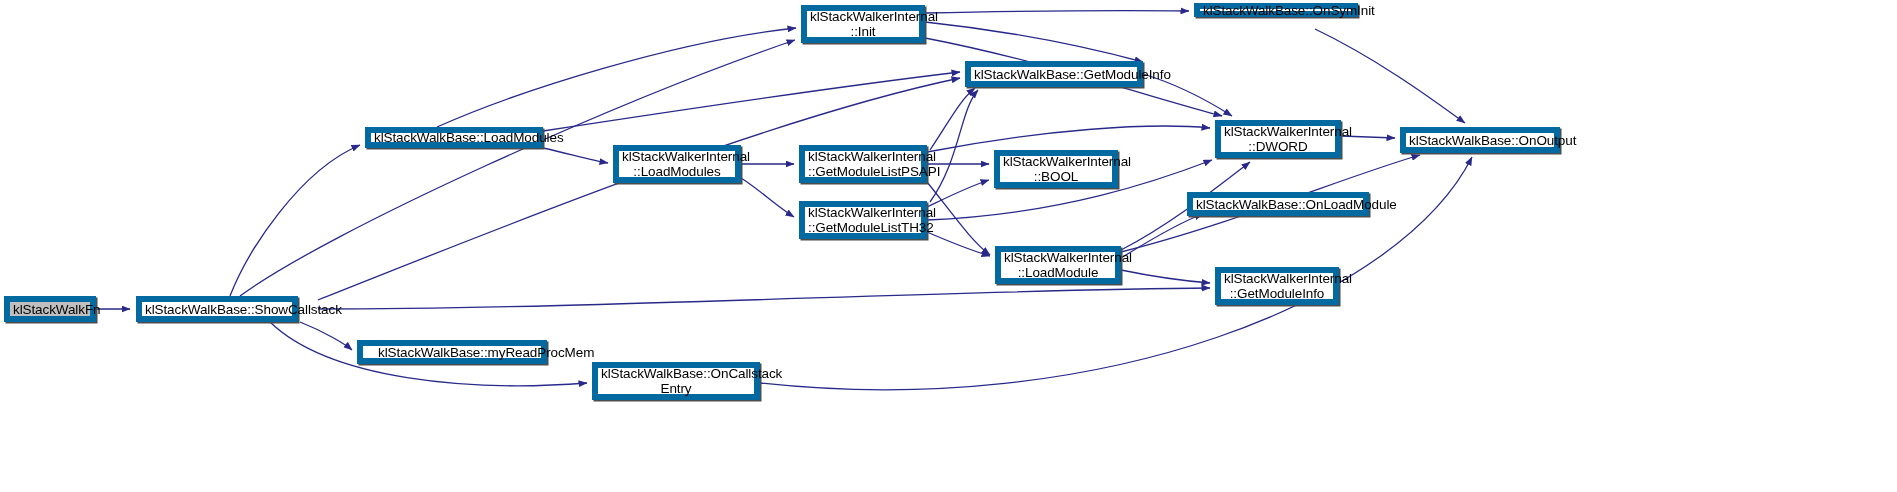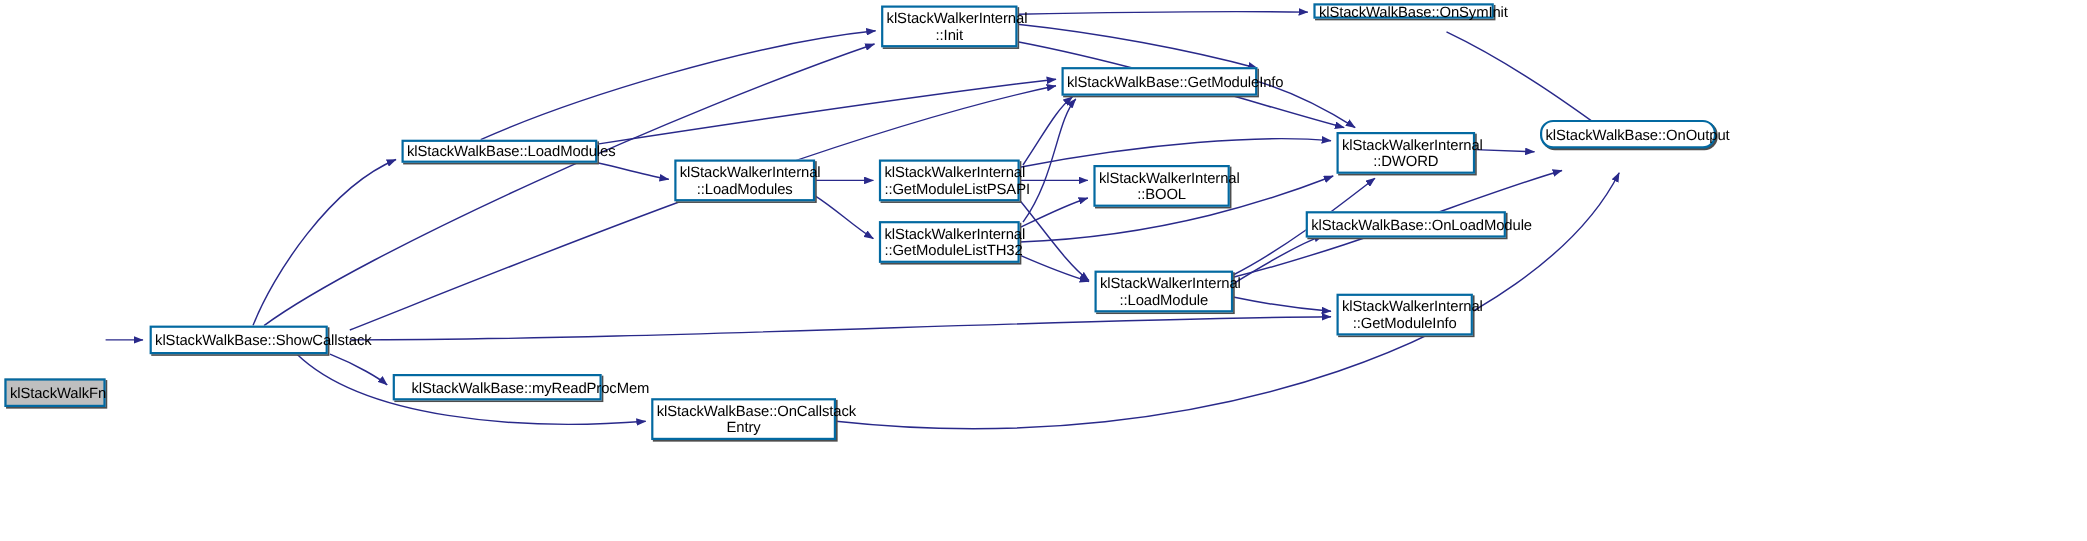--- a/index.html
+++ b/index.html
@@ -19,21 +19,21 @@
     position: absolute;
     left: 0;
     top: 0;
     width: 1897px;
     height: 492px;
     pointer-events: none;
   }
   .node {
     position: absolute;
     box-sizing: border-box;
-    border: 2px solid #0369a1;
+    border: 6px solid #0369a1;
     background: #ffffff;
     color: #000000;
     font-size: 13.5px;
     line-height: 15px;
     letter-spacing: -0.1px;
     display: flex;
     align-items: center;
     justify-content: center;
     text-align: center;
     white-space: pre-line;
@@ -88,38 +88,38 @@
         <path d="M 1143,74 C 1180,85 1210,102 1232,116" fill="none" stroke="#29298a" stroke-width="1.3" marker-end="url(#arrow)"></path>
         <path d="M 1341,136 L 1395,138" fill="none" stroke="#29298a" stroke-width="1.3" marker-end="url(#arrow)"></path>
         <path d="M 1121,250 C 1170,225 1220,185 1250,162" fill="none" stroke="#29298a" stroke-width="1.3" marker-end="url(#arrow)"></path>
         <path d="M 1121,258 C 1150,240 1180,222 1203,214" fill="none" stroke="#29298a" stroke-width="1.3" marker-end="url(#arrow)"></path>
         <path d="M 1121,252 C 1230,225 1350,175 1420,155" fill="none" stroke="#29298a" stroke-width="1.3" marker-end="url(#arrow)"></path>
         <path d="M 1121,270 C 1150,276 1185,281 1210,283" fill="none" stroke="#29298a" stroke-width="1.3" marker-end="url(#arrow)"></path>
         <path d="M 760,383 C 1100,420 1400,300 1472,157" fill="none" stroke="#29298a" stroke-width="1.3" marker-end="url(#arrow)"></path>
       </g>
   </svg>
   <div id="node-layer">
-      <div class="node highlight" style="left: 4px; top: 296px; width: 92px; height: 26px; margin-top: 48px;"><span class="label">klStackWalkFn</span></div>
+      <div class="node highlight" style="left: 4px; top: 296px; width: 92px; height: 26px;"><span class="label">klStackWalkFn</span></div>
       <div class="node" style="left: 136px; top: 296px; width: 162px; height: 26px;"><span class="label">klStackWalkBase::ShowCallstack</span></div>
       <div class="node" style="left: 365px; top: 127px; width: 178px; height: 21px;"><span class="label">klStackWalkBase::LoadModules</span></div>
       <div class="node" style="left: 613px; top: 145px; width: 128px; height: 38px;"><span class="label">klStackWalkerInternal
 ::LoadModules</span></div>
       <div class="node" style="left: 799px; top: 145px; width: 128px; height: 38px;"><span class="label">klStackWalkerInternal
 ::GetModuleListPSAPI</span></div>
       <div class="node" style="left: 799px; top: 201px; width: 128px; height: 38px;"><span class="label">klStackWalkerInternal
 ::GetModuleListTH32</span></div>
       <div class="node" style="left: 801px; top: 5px; width: 124px; height: 38px;"><span class="label">klStackWalkerInternal
 ::Init</span></div>
       <div class="node" style="left: 965px; top: 61px; width: 178px; height: 26px;"><span class="label">klStackWalkBase::GetModuleInfo</span></div>
       <div class="node" style="left: 1194px; top: 3px; width: 164px; height: 14px;"><span class="label">klStackWalkBase::OnSymInit</span></div>
       <div class="node" style="left: 994px; top: 150px; width: 124px; height: 38px;"><span class="label">klStackWalkerInternal
 ::BOOL</span></div>
       <div class="node" style="left: 1215px; top: 120px; width: 126px; height: 38px;"><span class="label">klStackWalkerInternal
 ::DWORD</span></div>
-      <div class="node" style="left: 1400px; top: 109px; width: 160px; height: 26px; border-radius: 12px;"><span class="label">klStackWalkBase::OnOutput</span></div>
+      <div class="node" style="left: 1400px; top: 127px; width: 160px; height: 26px;"><span class="label">klStackWalkBase::OnOutput</span></div>
       <div class="node" style="left: 1187px; top: 192px; width: 182px; height: 24px;"><span class="label">klStackWalkBase::OnLoadModule</span></div>
       <div class="node" style="left: 995px; top: 246px; width: 126px; height: 38px;"><span class="label">klStackWalkerInternal
 ::LoadModule</span></div>
       <div class="node" style="left: 1215px; top: 267px; width: 124px; height: 38px;"><span class="label">klStackWalkerInternal
 ::GetModuleInfo</span></div>
       <div class="node" style="left: 357px; top: 340px; width: 190px; height: 24px; padding-left: 12px;"><span class="label">klStackWalkBase::myReadProcMem</span></div>
       <div class="node" style="left: 592px; top: 362px; width: 168px; height: 38px; justify-content: flex-end;"><span class="label">klStackWalkBase::OnCallstack
 Entry</span></div>
     </div>
 </div>

